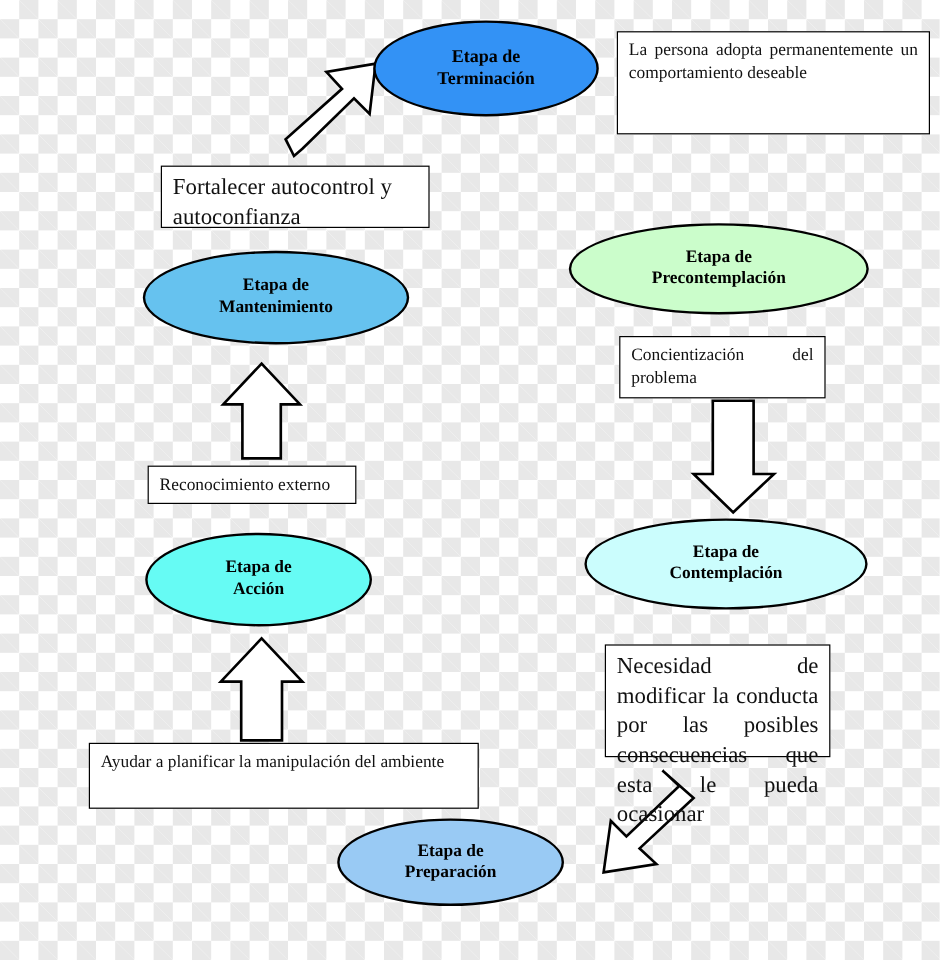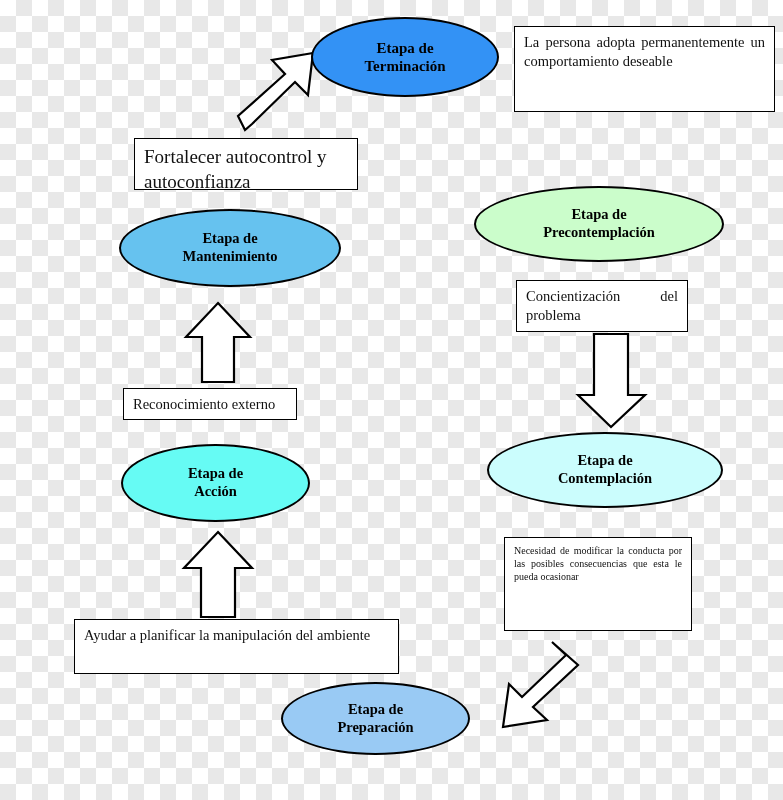--- a/index.html
+++ b/index.html
@@ -123,21 +123,21 @@
   <div class="ellipse" style="left:121px; top:444px; width:189px; height:78px; background:#66fbf4; font-size:14.5px;">
     <span class="ln">Etapa de</span>
     <span class="ln">Acción</span>
   </div>
 
   <div class="ellipse" style="left:487px; top:432px; width:236px; height:76px; background:#cbfdfd; font-size:14.5px;">
     <span class="ln">Etapa de</span>
     <span class="ln">Contemplación</span>
   </div>
 
-  <div class="txtbox" style="left:504px; top:537px; width:188px; height:94px; font-size:10px;">
+  <div class="txtbox" style="left:504px; top:537px; width:188px; height:94px; font-size:19px;">
     <span>Necesidad de modificar la conducta por las posibles consecuencias que esta le pueda ocasionar</span>
   </div>
 
   <div class="txtbox" style="left:74px; top:619px; width:325px; height:55px; font-size:14.5px;">
     <span>Ayudar a planificar la manipulación del ambiente</span>
   </div>
 
   <div class="ellipse" style="left:281px; top:682px; width:189px; height:73px; background:#99caf4; font-size:14.5px;">
     <span class="ln">Etapa de</span>
     <span class="ln">Preparación</span>

